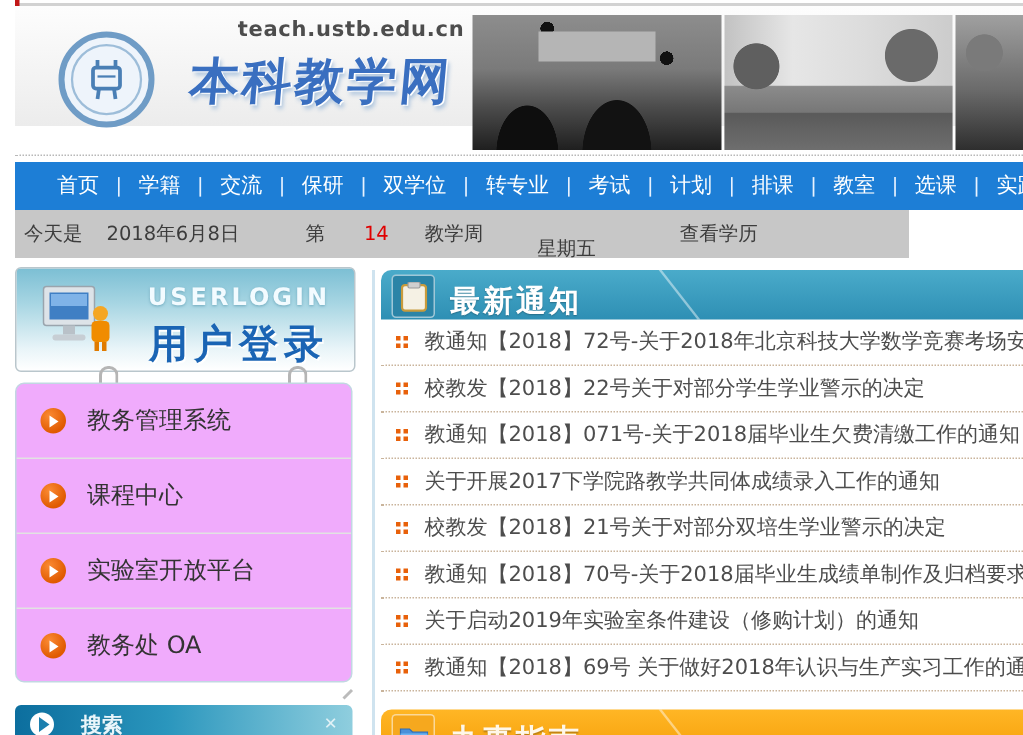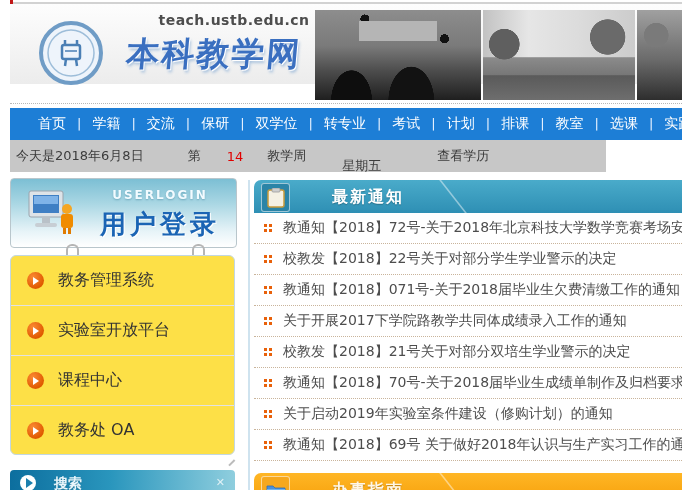--- a/index.html
+++ b/index.html
@@ -45,41 +45,41 @@
   
   .nav{position:absolute;left:10px;top:108px;width:760px;height:32px;background:#1d7ed6;}
   .nav-list{list-style:none;margin:0;padding:0 0 0 28px;display:flex;align-items:center;height:32px;white-space:nowrap;}
   .nav-item{color:#ffffff;font-size:14px;cursor:pointer;}
   .nav-item + .nav-item::before{content:"|";color:#e8f2ff;margin:0 11px;font-size:13px;}
 
   
   .datebar{position:absolute;left:10px;top:140px;width:596px;height:32px;background:#c7c7c7;
     display:flex;align-items:center;font-size:13px;color:#3c3c3c;}
   .db-prefix{margin-left:6px;}
-  .db-date{}
+  .db-date{margin-left:16px;}
   .db-pre{margin-left:44px;}
   .db-num{margin-left:26px;color:#e00000;}
   .db-post{margin-left:24px;}
   .db-weekday{margin-left:36px;margin-top:20px;}
   .db-link{margin-left:56px;cursor:pointer;}
 
   
   .login{position:absolute;left:10px;top:178px;width:225px;height:68px;
     border:1px solid #b9c6cc;border-radius:4px;
     background:linear-gradient(180deg,#7cbfd4 0%,#a8d6e3 35%,#e8f4f8 78%,#ffffff 100%);}
   .login-icon{position:absolute;left:14px;top:8px;}
   .login-text{position:absolute;right:16px;top:9px;text-align:center;}
-  .login-sub{font-size:12px;font-weight:bold;color:#f2fbff;letter-spacing:2px;text-shadow:0 1px 2px #6fa9bd;}
+  .login-sub{font-size:16px;font-weight:bold;color:#f2fbff;letter-spacing:2px;text-shadow:0 1px 2px #6fa9bd;}
   .login-title{font-size:26px;font-weight:bold;color:#1a64b4;margin-top:5px;letter-spacing:4px;text-shadow:1px 1px 0 #ffffff;}
   .hook{position:absolute;width:9px;height:12px;border:2px solid #b5b5b5;border-bottom:none;
     border-radius:6px 6px 0 0;background:transparent;}
   .hook1{left:66px;top:244px;}
   .hook2{left:192px;top:244px;}
 
-  .menu{position:absolute;left:10px;top:255px;width:225px;height:200px;background:#fde047;
+  .menu{position:absolute;left:10px;top:255px;width:225px;height:200px;background:#f0abfc;
     border:1px solid #c2d7e2;border-radius:6px;box-sizing:border-box;overflow:hidden;}
   .menu-item{height:49px;display:flex;align-items:center;border-bottom:1px solid #e2e2e2;cursor:pointer;}
   .bullet{width:17px;height:17px;border-radius:50%;margin-left:16px;flex:0 0 17px;
     background:radial-gradient(circle at 35% 30%,#fb8a33,#e05a00 70%);display:flex;align-items:center;justify-content:center;}
   .tri{width:0;height:0;border-left:6px solid #ffffff;border-top:4px solid transparent;border-bottom:4px solid transparent;}
   .menu-label{margin-left:14px;font-size:16px;color:#333333;}
   .resize-mark{position:absolute;left:224px;top:456px;width:8px;height:8px;
     border-right:2px solid #bbbbbb;transform:rotate(45deg);}
 
   .search{position:absolute;left:10px;top:470px;width:225px;height:26px;border-radius:4px 4px 0 0;
@@ -90,22 +90,22 @@
   .search-title{position:absolute;left:44px;top:5px;font-size:14px;font-weight:bold;color:#eaf6fb;text-shadow:0 1px 1px #2a7d9c;}
   .collapse-icon{position:absolute;right:10px;top:6px;font-size:11px;color:rgba(255,255,255,.75);cursor:pointer;}
 
   
   .panel{position:absolute;left:248px;top:180px;width:520px;border-left:2px solid #cfe3ef;padding-left:4px;}
   .sec-header{height:33px;position:relative;border-radius:7px 0 0 0;}
   .notices-header{background:linear-gradient(180deg,#4aabca 0%,#2e8fb4 100%);}
   .icon-box{position:absolute;left:7px;top:3px;width:27px;height:27px;border-radius:3px;
     border:1px solid rgba(255,255,255,.55);display:flex;align-items:center;justify-content:center;}
   .notices-header .icon-box{background:#2b84a7;}
-  .sec-title{position:absolute;left:46px;top:7px;font-size:16px;font-weight:bold;color:#ffffff;
-    letter-spacing:2px;text-shadow:0 1px 1px rgba(0,0,0,.25);margin-left:32px;}
+  .sec-title{position:absolute;left:46px;top:7px;font-size:20px;font-weight:bold;color:#ffffff;
+    letter-spacing:2px;text-shadow:0 1px 1px rgba(0,0,0,.25);}
   .deco{position:absolute;left:172px;top:0;width:26px;height:33px;
     border-right:2px solid rgba(255,255,255,.45);transform:skewX(38deg);}
   .notice-list{background:#ffffff;}
   .notice-item{height:30px;display:flex;align-items:center;border-bottom:1px dotted #c9b49b;
     white-space:nowrap;cursor:pointer;}
   .sq{width:3px;height:3px;background:#e8610a;margin-left:10px;flex:0 0 3px;
     box-shadow:5px 0 0 #e8610a,0 5px 0 #e8610a,5px 5px 0 #e8610a;margin-top:-5px;}
   .notice-label{margin-left:16px;font-size:14px;color:#4d4d4d;}
   .guide-header{background:linear-gradient(180deg,#ffb625 0%,#f59d07 100%);margin-top:12px;}
   .guide-header .icon-box{background:#f6a81e;}
@@ -206,28 +206,28 @@
       <span class="bullet">
         <i class="tri"></i>
       </span>
       <span class="menu-label">教务管理系统</span>
     </div>
 
     <div class="menu-item">
       <span class="bullet">
         <i class="tri"></i>
       </span>
-      <span class="menu-label">实验室开放平台</span>
+      <span class="menu-label">课程中心</span>
     </div>
 
     <div class="menu-item">
       <span class="bullet">
         <i class="tri"></i>
       </span>
-      <span class="menu-label">课程中心</span>
+      <span class="menu-label">实验室开放平台</span>
     </div>
 
     <div class="menu-item">
       <span class="bullet">
         <i class="tri"></i>
       </span>
       <span class="menu-label">教务处 OA</span>
     </div>
   </div>
 <div class="resize-mark"></div>

